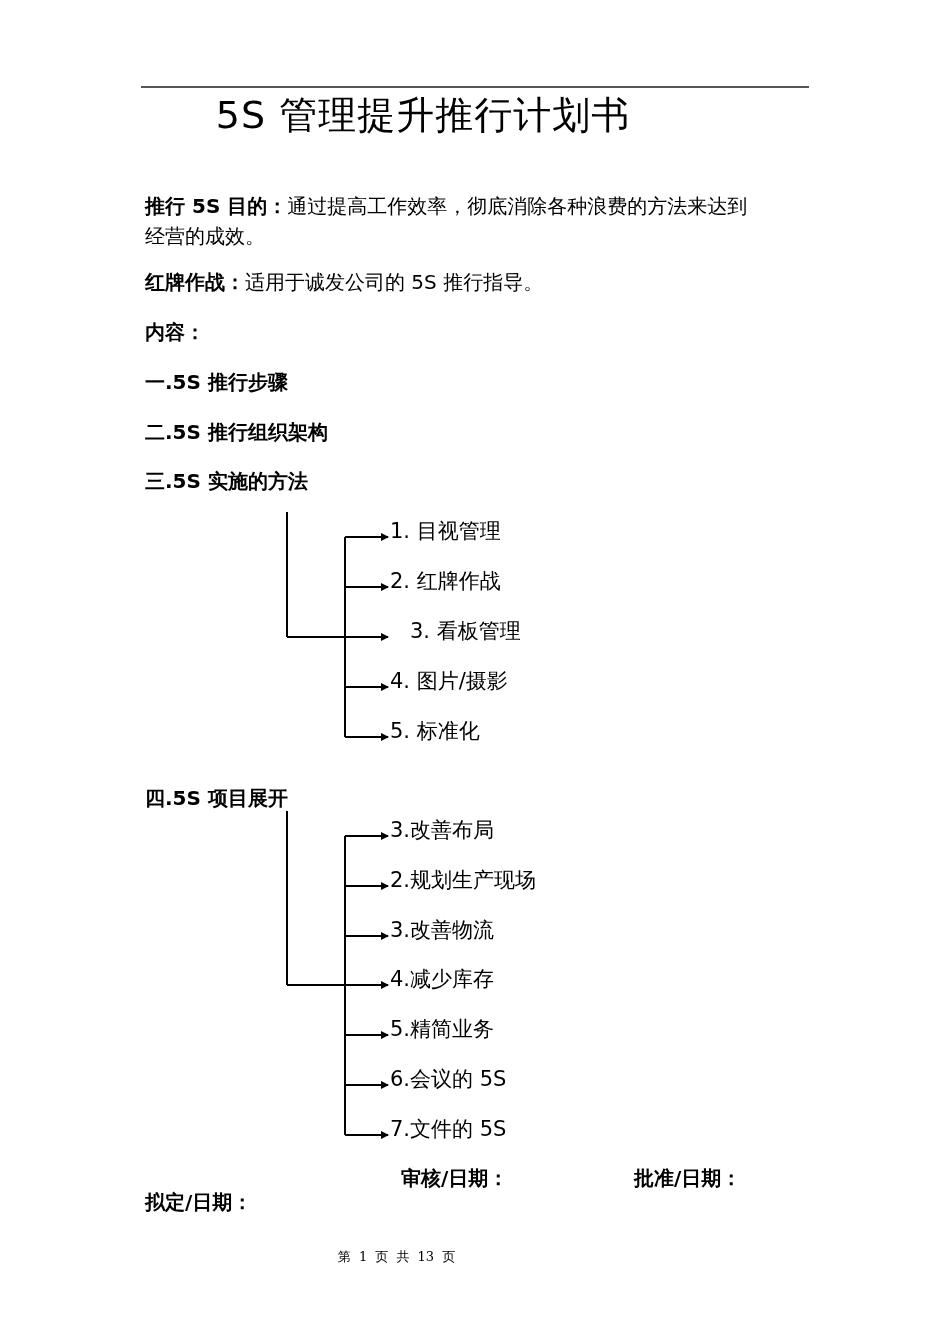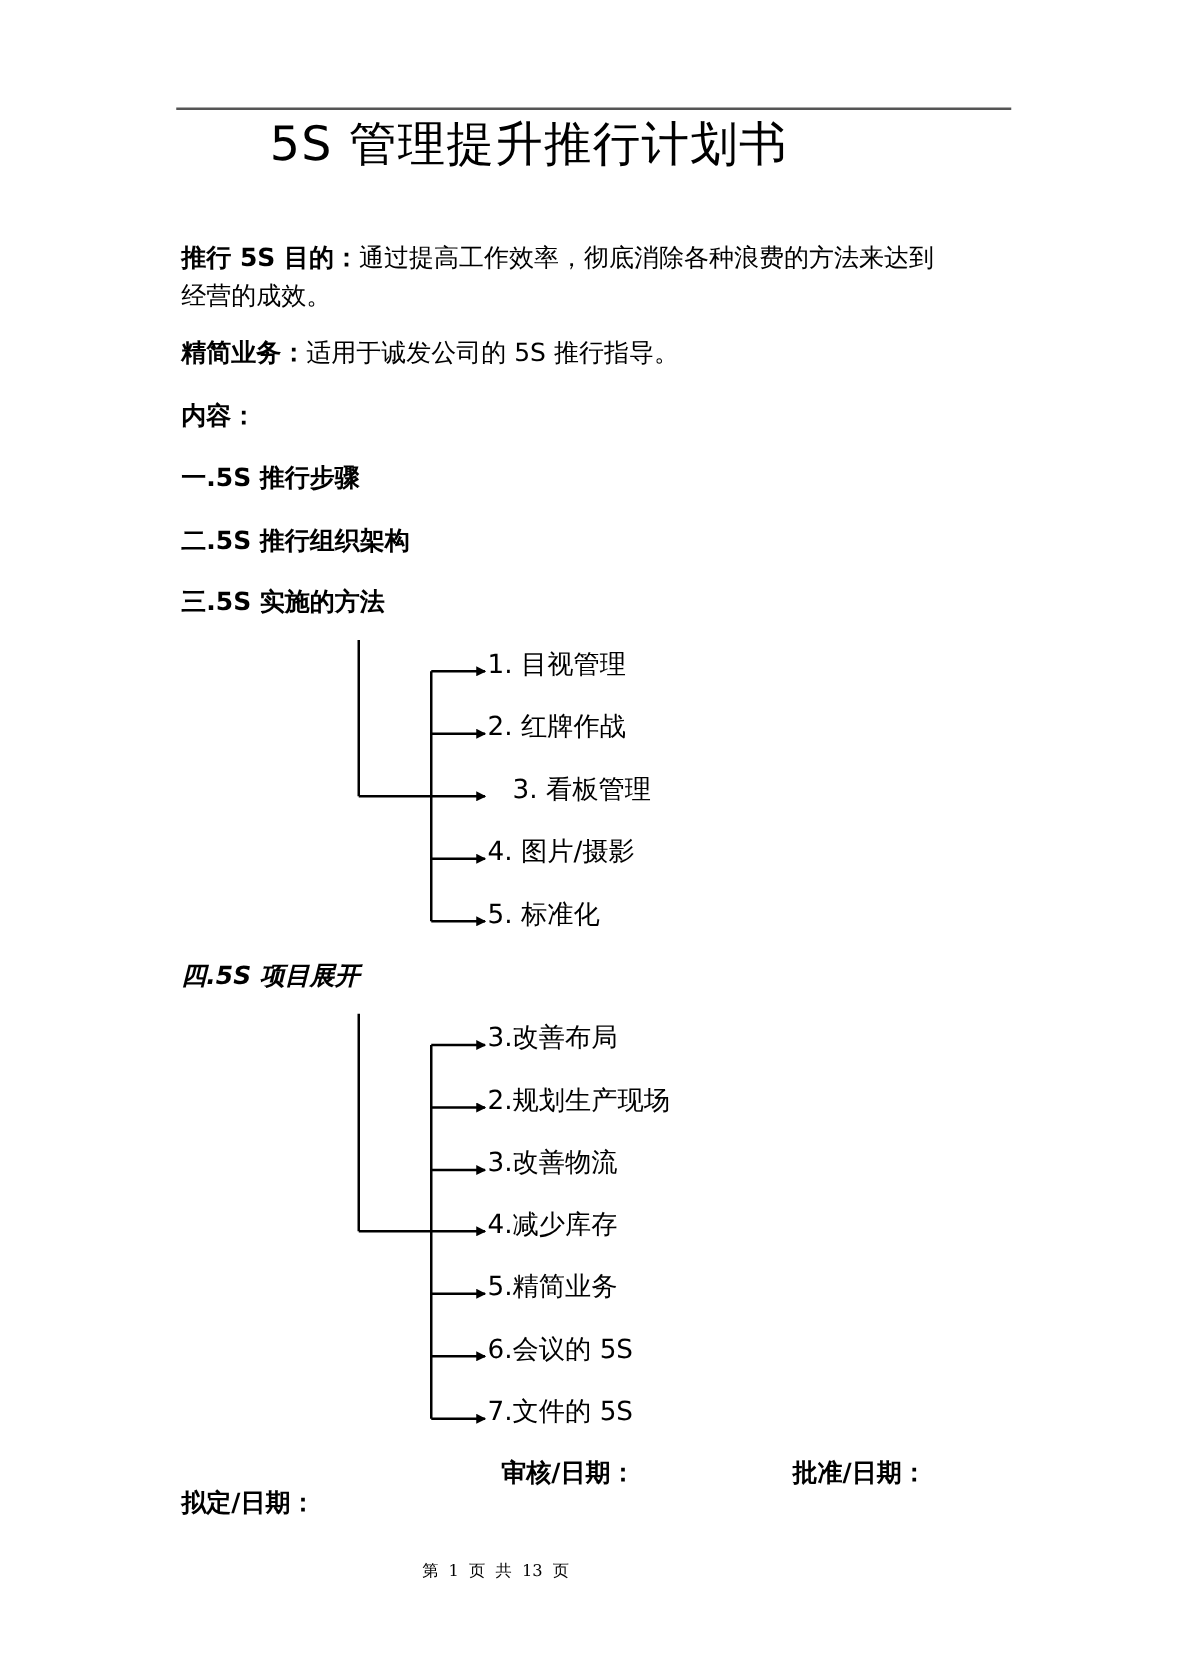--- a/index.html
+++ b/index.html
@@ -21,21 +21,21 @@
 
 <div class="rule"></div>
 <div class="title">5S 管理提升推行计划书</div>
 
 <div class="line" style="top:168px;margin-top:24px;">
   <span class="b">推行 5S 目的：</span><span>通过提高工作效率，彻底消除各种浪费的方法来达到</span>
 </div>
 <div class="line" style="top:222px;">经营的成效。</div>
 
 <div class="line" style="top:268px;">
-  <span class="b">精简业务：</span><span>适用于诚发公司的 5S 推行指导。</span>
+  <span class="b">红牌作战：</span><span>适用于诚发公司的 5S 推行指导。</span>
 </div>
 
 <div class="line b" style="top:318px;">内容：</div>
 <div class="line b" style="top:368px;">一.5S 推行步骤</div>
 <div class="line b" style="top:418px;text-align:right;">二.5S 推行组织架构</div>
 <div class="line b" style="top:467px;">三.5S 实施的方法</div>
 
 <svg class="diag" viewBox="0 0 950 1344" xmlns="http://www.w3.org/2000/svg">
   <defs>
     <marker id="ah" markerWidth="8" markerHeight="8" refX="7" refY="4" orient="auto" markerUnits="userSpaceOnUse">
@@ -65,21 +65,21 @@
     <line x1="345" y1="1135" x2="388" y2="1135" marker-end="url(#ah)"></line>
   </g>
 </svg>
 
 <div class="item" style="top:517px;">1.  目视管理</div>
 <div class="item" style="top:567px;">2.  红牌作战</div>
 <div class="item" style="top:617px;margin-left:20px;">3.  看板管理</div>
 <div class="item" style="top:667px;">4.  图片/摄影</div>
 <div class="item" style="top:717px;">5.  标准化</div>
 
-<div class="line b" style="top:766px;font-style:italic;">四.5S 项目展开</div>
+<div class="line b" style="top:784px;">四.5S 项目展开</div>
 
 <div class="item" style="top:816px;">3.改善布局</div>
 <div class="item" style="top:866px;">2.规划生产现场</div>
 <div class="item" style="top:916px;">3.改善物流</div>
 <div class="item" style="top:965px;">4.减少库存</div>
 <div class="item" style="top:1015px;">5.精简业务</div>
 <div class="item" style="top:1065px;">6.会议的 5S</div>
 <div class="item" style="top:1115px;">7.文件的 5S</div>
 
 <div class="sig" style="left:145px;margin-top:24px;">拟定/日期：</div>

